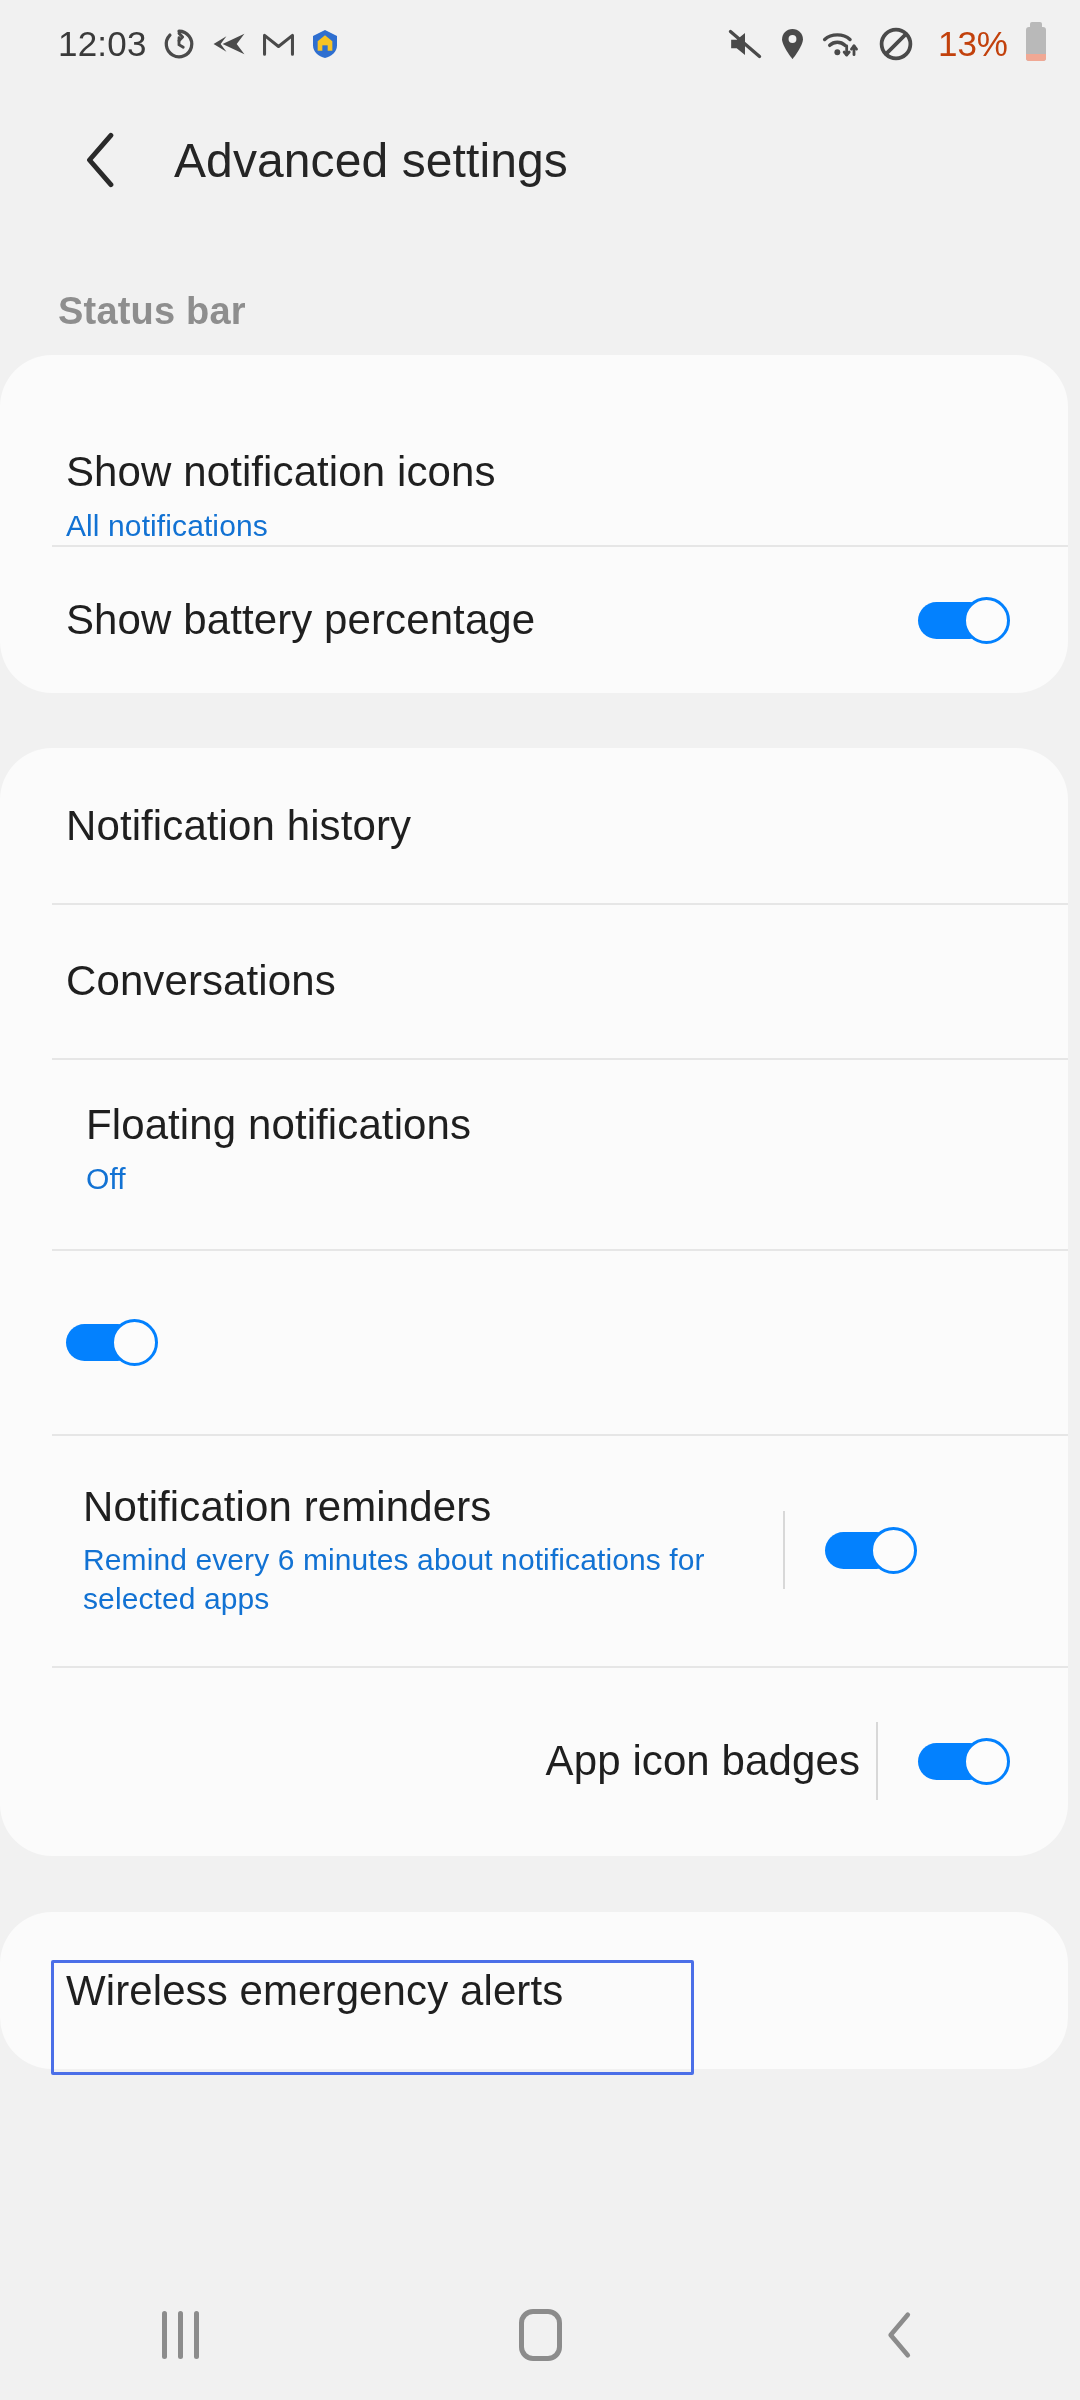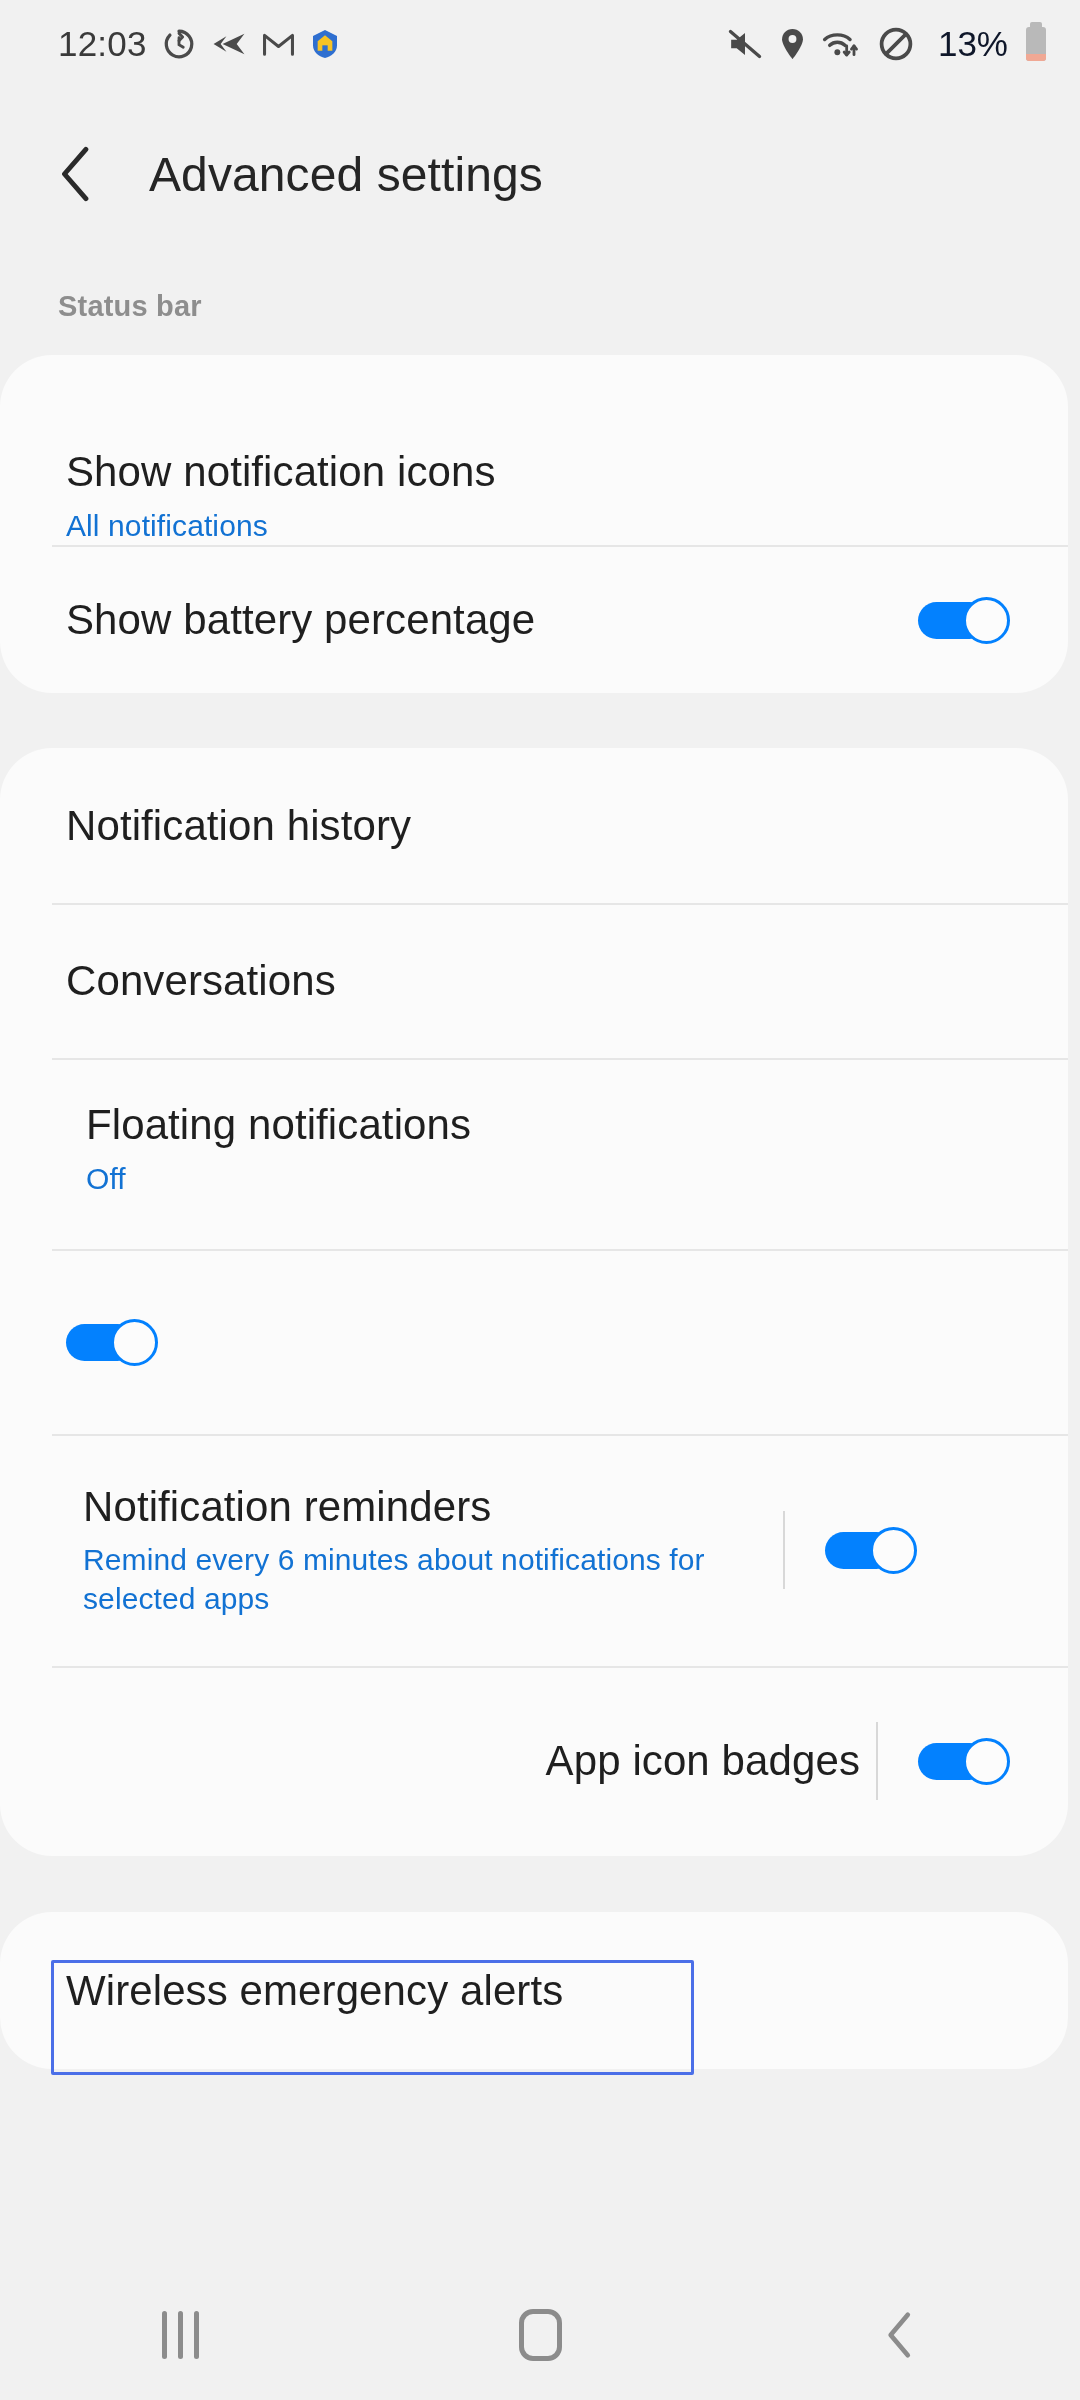--- a/index.html
+++ b/index.html
@@ -22,54 +22,54 @@
     display:flex; align-items:center;
     padding:0 34px 0 58px;
   }
   #status-left { display:flex; align-items:center; gap:15px; }
   #status-right { display:flex; align-items:center; gap:16px; margin-left:auto; }
   .clock {
     font-size:35px; color:#3a3a3a; letter-spacing:.2px;
     font-family:"Liberation Sans", sans-serif;
   }
   .sb-ic { display:block; }
-  .batt-pct { font-size:35px; color:#0f172a; margin-left:8px; }
+  .batt-pct { font-size:35px; color:#c2410c; margin-left:8px; }
   .battery {
     position:relative; width:20px; height:34px;
     border-radius:3px; background:#b9b9b9; margin-left:2px;
   }
   .battery::before {
     content:""; position:absolute; top:-5px; left:4px;
     width:12px; height:6px; border-radius:2px 2px 0 0; background:#b9b9b9;
   }
   .battery .lvl {
     position:absolute; left:0; bottom:0; width:100%; height:7px;
     background:#f0a894; border-radius:0 0 3px 3px;
   }
 
   
   #header {
-    position:absolute; top:124px; left:0;
+    position:absolute; top:110px; left:0;
     width:1080px; height:100px;
-    display:flex; align-items:center; padding-left:45px;
+    display:flex; align-items:center; padding-left:70px;
   }
   #back-btn {
     width:62px; height:62px; display:flex;
     align-items:center; justify-content:center;
     cursor:pointer;
   }
   #page-title {
     font-size:48px; color:#252525; margin-left:42px;
     letter-spacing:.1px;
   }
 
   
   .section-label {
     position:absolute; left:58px;
-    font-size:29px; color:#8e8e8e; font-weight:bold;
+    font-size:38px; color:#8e8e8e; font-weight:bold;
     letter-spacing:.2px;
   }
 
   
   .card {
     position:absolute; left:0; width:1068px;
     background:#fbfbfb;
     border-radius:52px;
   }
   .row {

